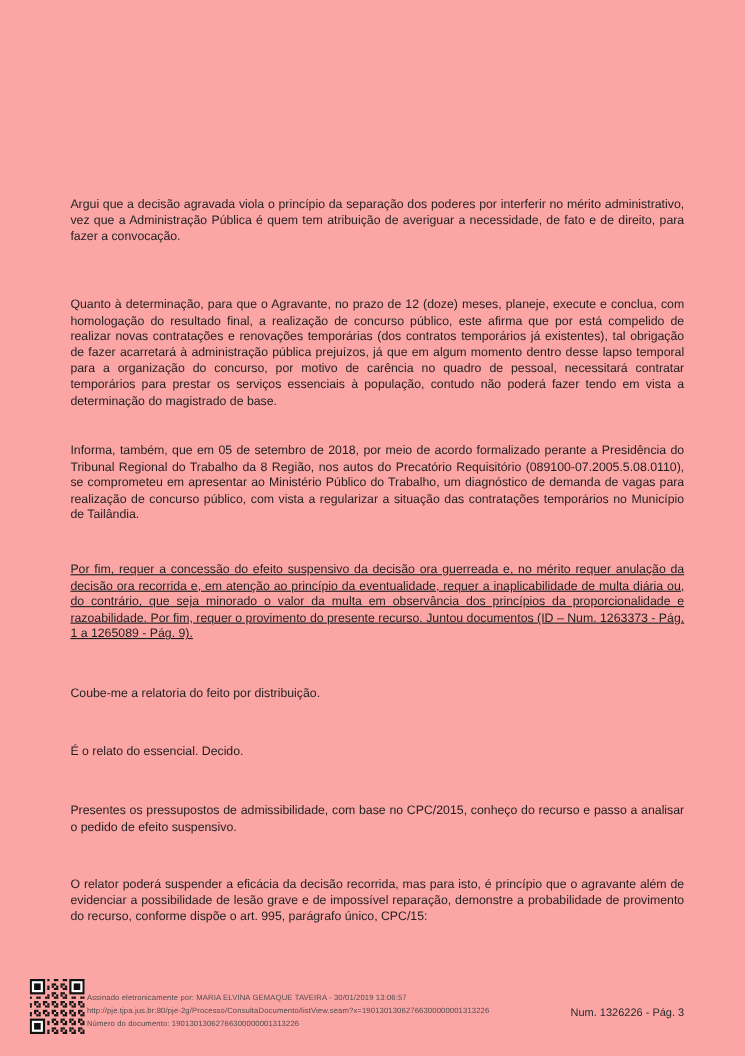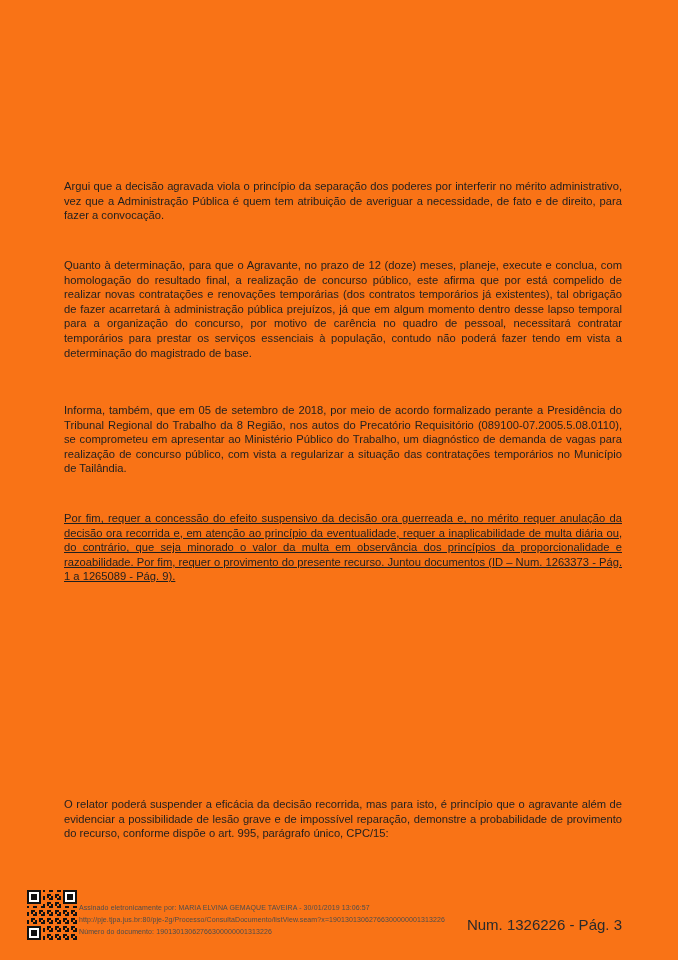--- a/index.html
+++ b/index.html
@@ -1,35 +1,35 @@
 <!DOCTYPE html>
 <html><head>
 <meta charset="utf-8">
 <style>
   html, body { margin: 0; padding: 0; background: #ffffff; }
   .page {
     position: relative;
     width: 678px;
     height: 960px;
-    background: #f97316;
+    background: #fca5a5;
     font-family: "Liberation Sans", sans-serif;
     overflow: hidden;
   }
   .para {
     position: absolute;
     left: 64px;
     width: 558px;
     margin: 0;
     text-align: justify;
     font-size: 11.2px;
     line-height: 14.6px;
     color: #1f1f1f;
   }
   .p1 { top: 179px; }
-  .p2 { top: 258px; }
+  .p2 { top: 270px; }
   .p3 { top: 403px; }
   .p4 { top: 511px; text-decoration: underline; }
   .p5 { top: 624px; }
   .p6 { top: 676px; }
   .p7 { top: 730px; }
   .p8 { top: 797px; }
 
   .qr-box {
     position: absolute;
     left: 27px;
@@ -44,34 +44,37 @@
     font-size: 7px;
     line-height: 12px;
     color: #4d4d4d;
     white-space: nowrap;
     letter-spacing: 0.1px;
   }
   .page-ref {
     position: absolute;
     right: 56px;
     top: 916px;
-    font-size: 15px;
+    font-size: 10px;
     color: #2a2a2a;
     white-space: nowrap;
   }
 </style>
 </head>
 <body>
 
 <div class="page">
 
   <p class="para p1">Argui que a decisão agravada viola o princípio da separação dos poderes por interferir no mérito administrativo, vez que a Administração Pública é quem tem atribuição de averiguar a necessidade, de fato e de direito, para fazer a convocação.</p>
   <p class="para p2">Quanto à determinação, para que o Agravante, no prazo de 12 (doze) meses, planeje, execute e conclua, com homologação do resultado final, a realização de concurso público, este afirma que por está compelido de realizar novas contratações e renovações temporárias (dos contratos temporários já existentes), tal obrigação de fazer acarretará à administração pública prejuízos, já que em algum momento dentro desse lapso temporal para a organização do concurso, por motivo de carência no quadro de pessoal, necessitará contratar temporários para prestar os serviços essenciais à população, contudo não poderá fazer tendo em vista a determinação do magistrado de base.</p>
   <p class="para p3">Informa, também, que em 05 de setembro de 2018, por meio de acordo formalizado perante a Presidência do Tribunal Regional do Trabalho da 8 Região, nos autos do Precatório Requisitório (089100-07.2005.5.08.0110), se comprometeu em apresentar ao Ministério Público do Trabalho, um diagnóstico de demanda de vagas para realização de concurso público, com vista a regularizar a situação das contratações temporários no Município de Tailândia.</p>
   <p class="para p4">Por fim, requer a concessão do efeito suspensivo da decisão ora guerreada e, no mérito requer anulação da decisão ora recorrida e, em atenção ao princípio da eventualidade, requer a inaplicabilidade de multa diária ou, do contrário, que seja minorado o valor da multa em observância dos princípios da proporcionalidade e razoabilidade. Por fim, requer o provimento do presente recurso. Juntou documentos (ID – Num. 1263373 - Pág. 1 a 1265089 - Pág. 9).</p>
+  <p class="para p5">Coube-me a relatoria do feito por distribuição.</p>
+  <p class="para p6">É o relato do essencial. Decido.</p>
+  <p class="para p7">Presentes os pressupostos de admissibilidade, com base no CPC/2015, conheço do recurso e passo a analisar o pedido de efeito suspensivo.</p>
   <p class="para p8">O relator poderá suspender a eficácia da decisão recorrida, mas para isto, é princípio que o agravante além de evidenciar a possibilidade de lesão grave e de impossível reparação, demonstre a probabilidade de provimento do recurso, conforme dispõe o art. 995, parágrafo único, CPC/15:</p>
 
   <div class="qr-box">
     <svg id="qr" width="50" height="54" viewBox="0 0 50 54" xmlns="http://www.w3.org/2000/svg">
         <rect x="16" y="0" width="2" height="2" fill="#111"></rect>
         <rect x="22" y="0" width="2" height="2" fill="#111"></rect>
         <rect x="24" y="0" width="2" height="2" fill="#111"></rect>
         <rect x="30" y="0" width="2" height="2" fill="#111"></rect>
         <rect x="32" y="0" width="2" height="2" fill="#111"></rect>
         <rect x="20" y="4" width="2" height="2" fill="#111"></rect>

